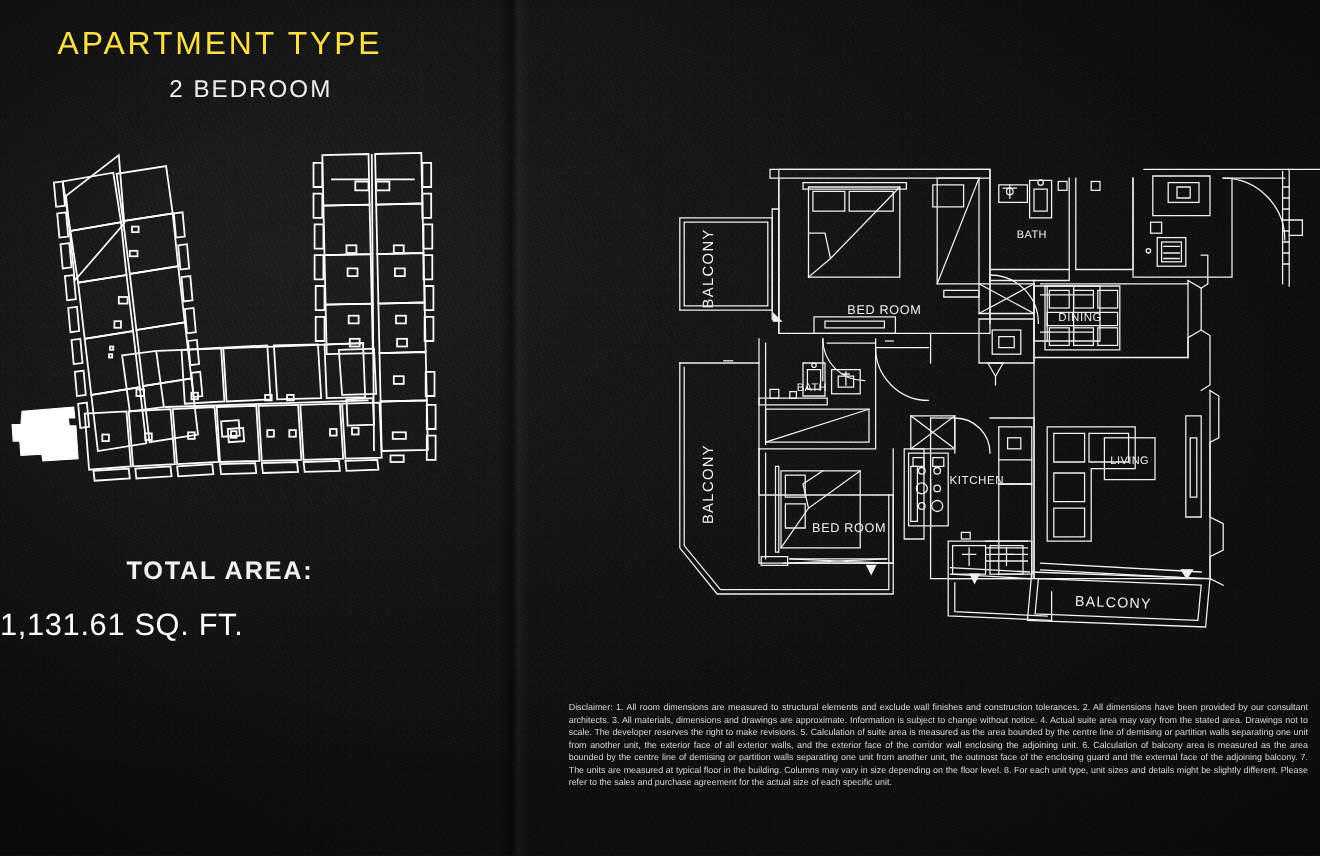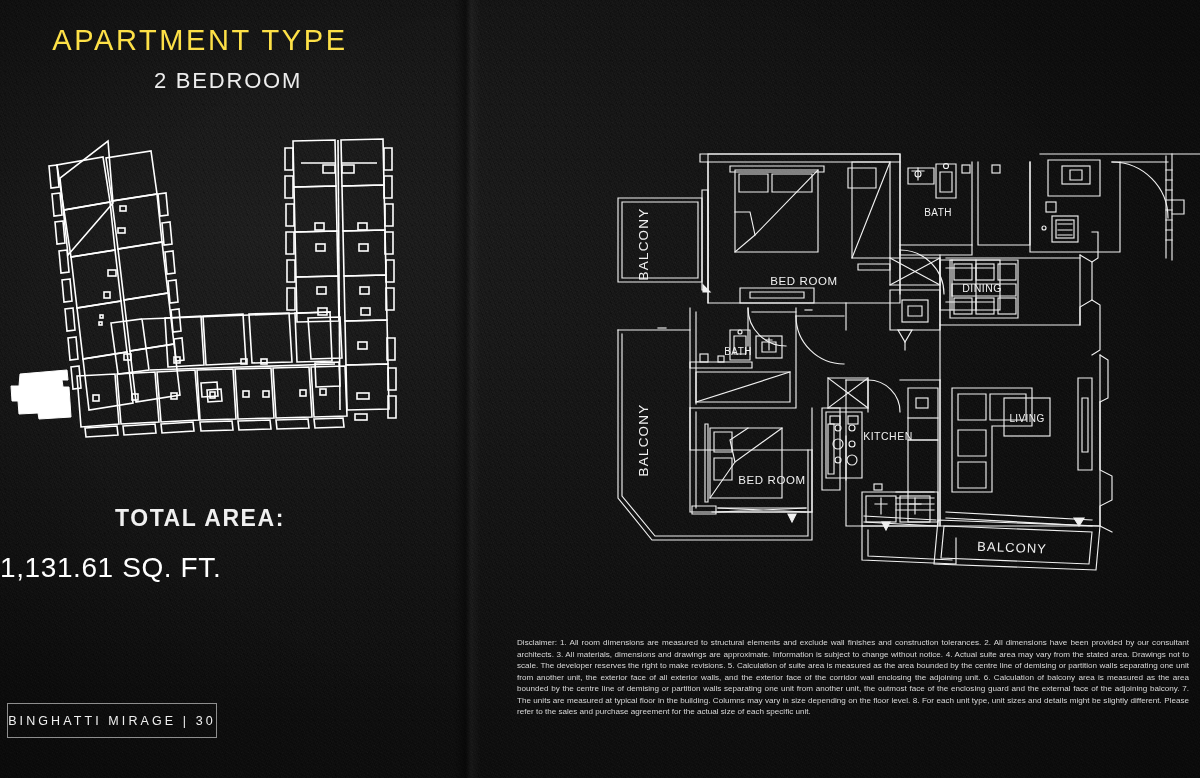--- a/index.html
+++ b/index.html
@@ -281,23 +281,20 @@
           <path d="M310,245 L334,244 L335,268 L311,269 Z"></path>
         </g>
 
         <path d="M15,256 L62,252 L63,262 L57,262 L58,269 L64,269 L66,299 L34,301 L33,295 L14,296 L13,283 L7,283 L6,268 L14,268 Z" fill="#ffffff" stroke="#ffffff" stroke-width="1"></path>
       </svg>
     </div>
 
     <div class="total-label">TOTAL AREA:</div>
     <div class="total-value">1,131.61 SQ. FT.</div>
 
-    <div class="logo-badge">
-      <span class="logo-text">BINGHATTI MIRAGE | 30</span>
-    </div>
   </div>
 
   <div class="right-panel">
 
     <div class="floorplan">
       <svg viewBox="0 0 610 425" width="610" height="425">
         <g fill="none" stroke="#f0f0f0" stroke-width="1.15" stroke-linejoin="miter" stroke-linecap="square">
 
           <path d="M18,58 L102,58 L102,142 L18,142 Z"></path>
           <path d="M22,62 L98,62 L98,138 L22,138 Z"></path>

